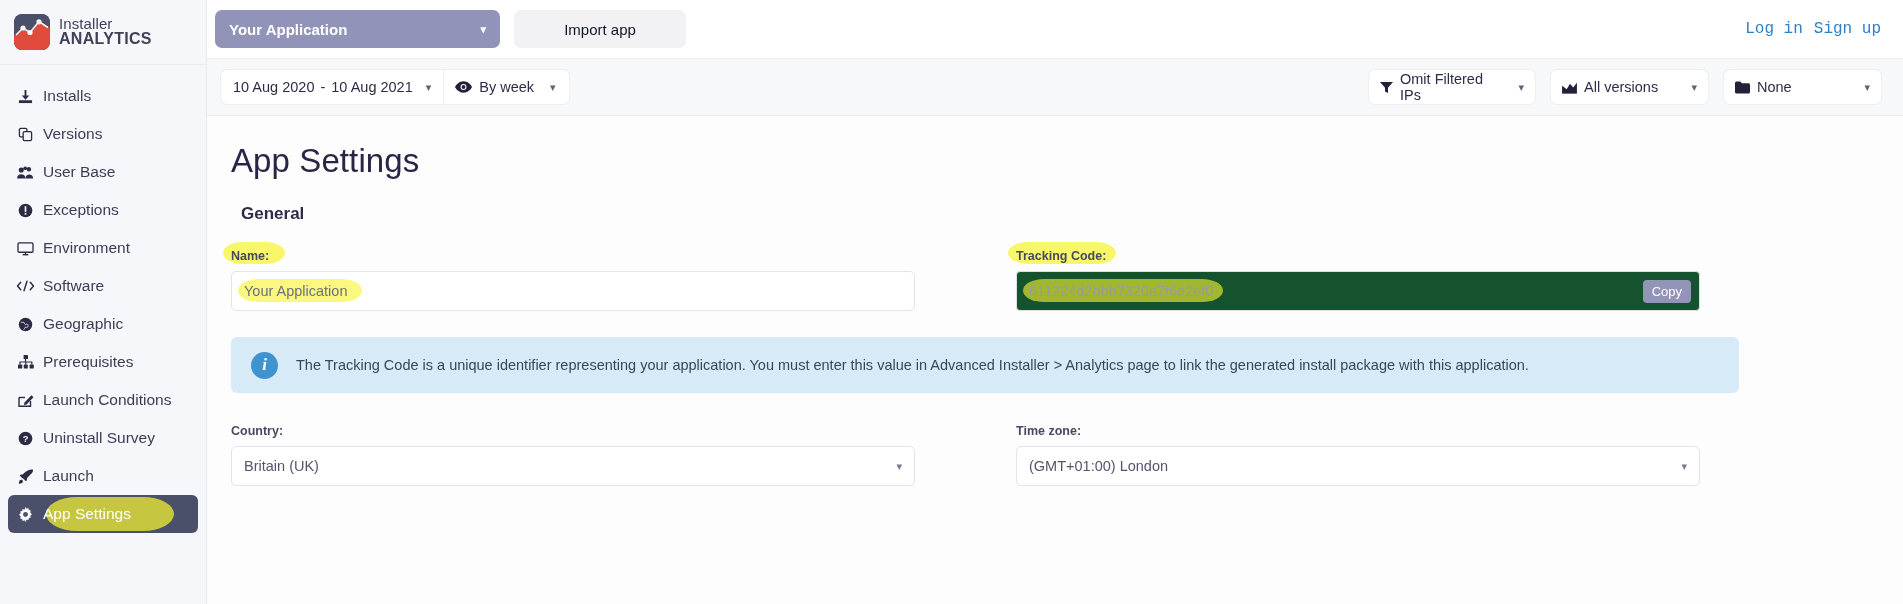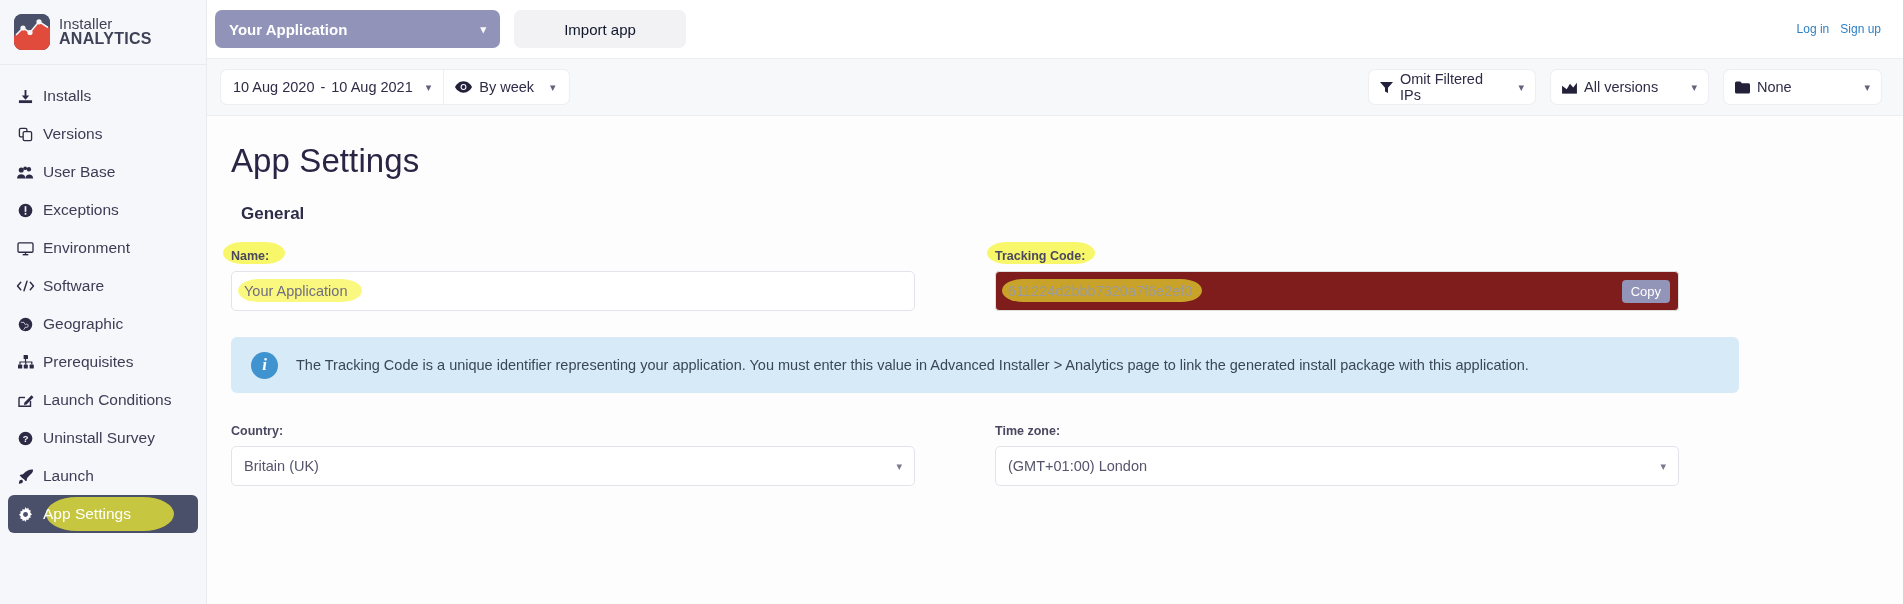--- a/index.html
+++ b/index.html
@@ -72,21 +72,21 @@
     padding: 0 14px; font-size: 15px; font-weight: 600; cursor: pointer;
     position: relative;
   }
   .app-select .caret { margin-left: auto; font-size: 11px; opacity: .95; }
   .import-btn {
     width: 172px; height: 38px; background: #f2f2f4; color: #0f172a;
     border-radius: 7px; display: flex; align-items: center; justify-content: center;
     font-size: 15px; margin-left: 14px; cursor: pointer;
   }
   .auth { margin-left: auto; display: flex; gap: 11px; }
-  .auth a { color: #2e7fc4; font-size: 12px; text-decoration: none; cursor: pointer; }
+  .auth a { color: #2e7fc4; font-size: 16px; text-decoration: none; cursor: pointer; font-family: Liberation Mono, monospace; }
 
   .filterbar {
     height: 58px; border-top: 1px solid #edeef2; border-bottom: 1px solid #edeef2;
     background: #f7f8fa; display: flex; align-items: center; padding: 0 22px 0 14px;
   }
   .pill {
     height: 34px; background: #fff; border-radius: 6px;
     display: flex; align-items: center; gap: 7px;
     padding: 0 11px; font-size: 14.5px; color: #2e2c47; cursor: pointer;
     box-shadow: 0 0 0 1px #edeef2;
@@ -103,30 +103,30 @@
   .page-title {
     font-size: 33px; font-weight: 400; color: #2b2545; letter-spacing: .1px;
     margin: 0 0 0 8px;
   }
   .section-title {
     font-size: 17px; font-weight: 700; color: #2e2c47; margin: 24px 0 0 18px;
   }
 
   .grid { display: flex; margin-top: 22px; }
   .col { width: 684px; margin-left: 8px; }
-  .col.right { margin-left: 80px; }
+  .col.right { margin-left: 101px; }
 
   .fld-label { font-size: 12.5px; font-weight: 700; color: #4a4860; margin-bottom: 8px; display: inline-block; }
   .text-input {
     height: 40px; background: #fff; border: 1px solid #e3e4ea; border-radius: 5px;
     display: flex; align-items: center; padding: 0 12px;
     font-size: 14.5px; color: #6f6d80; cursor: text;
   }
   .code-input {
-    height: 40px; background: #7f1d1d; border: 1px solid #e0e0e0; border-radius: 4px;
+    height: 40px; background: #14532d; border: 1px solid #e0e0e0; border-radius: 4px;
     display: flex; align-items: center; padding: 0 8px 0 12px;
     font-size: 14.5px; color: #9b9b9b; position: relative;
   }
   .copy-btn {
     margin-left: auto; background: #9294b8; color: #fff; font-size: 13px;
     border-radius: 4px; padding: 5px 9px; cursor: pointer; line-height: 1;
   }
   .select-input {
     height: 40px; background: #fff; border: 1px solid #e3e4ea; border-radius: 5px;
     display: flex; align-items: center; padding: 0 12px;

